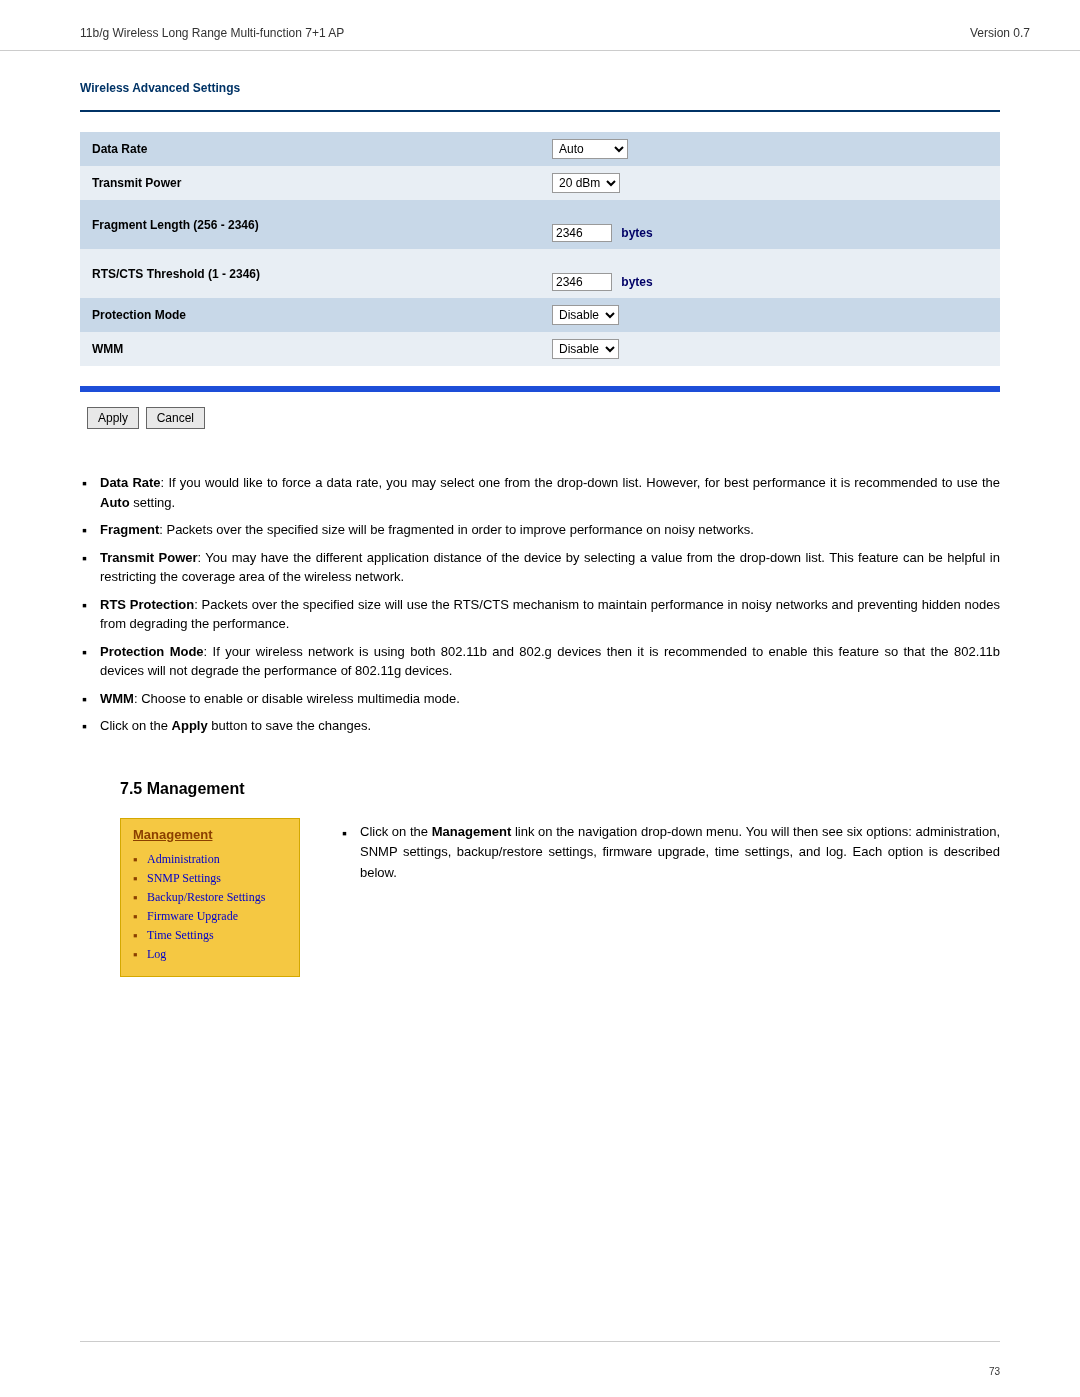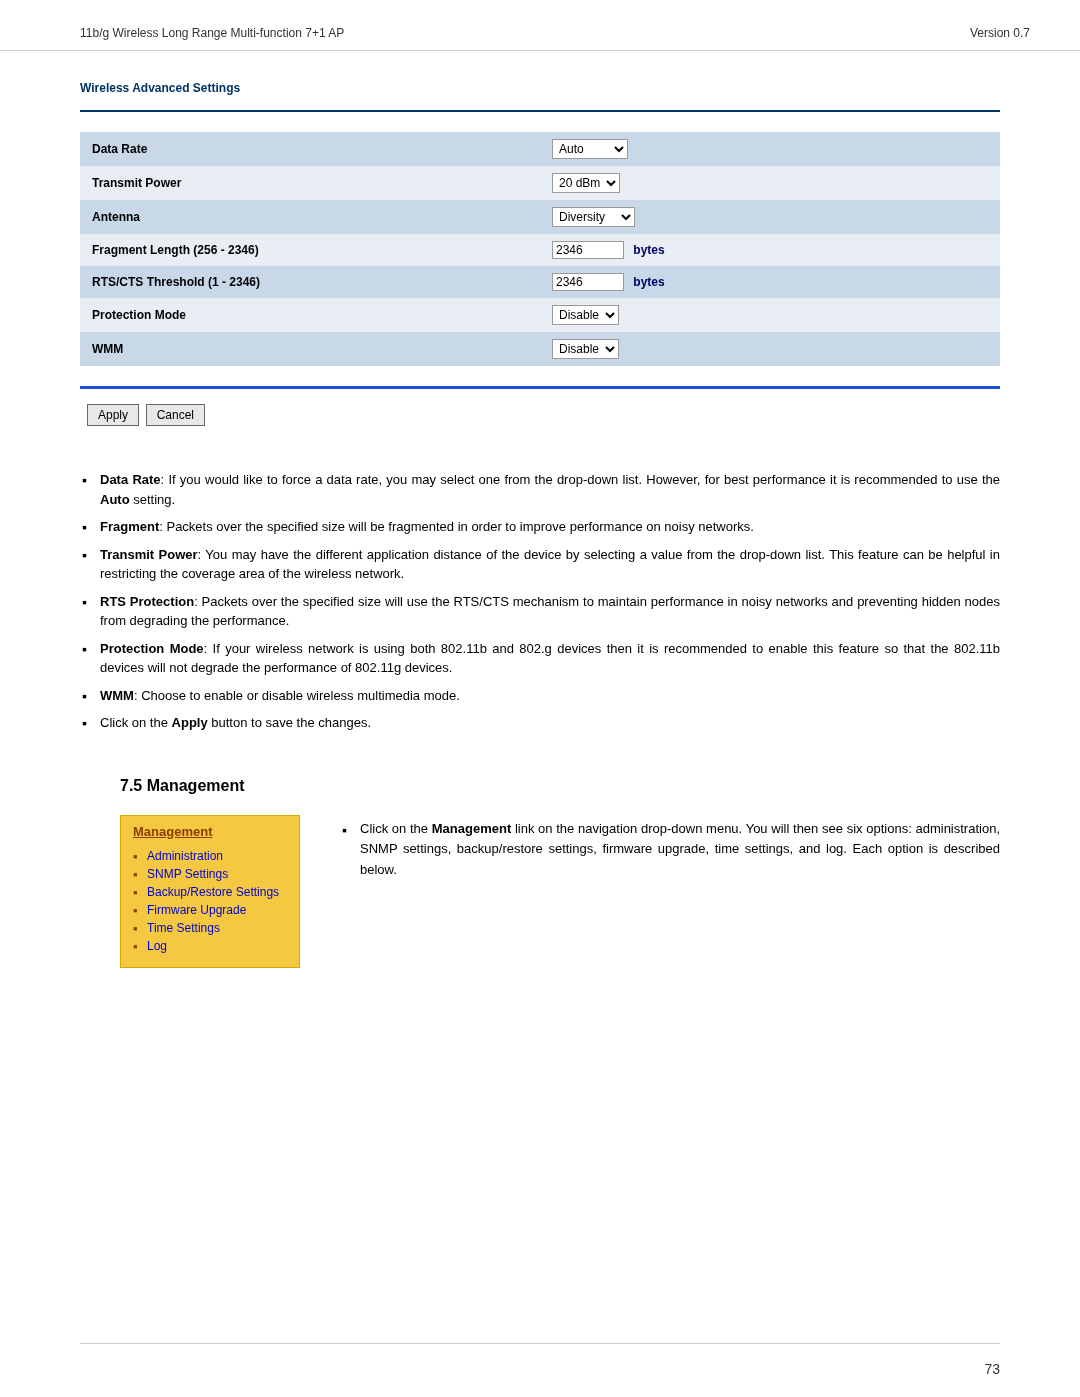--- a/index.html
+++ b/index.html
@@ -78,32 +78,33 @@
       font-size: 12px;
       padding: 1px 2px;
       border: 1px solid #999;
       background: #fff;
     }
 
     .settings-table input[type="text"] {
       font-size: 12px;
       border: 1px solid #999;
       padding: 1px 3px;
-      width: 72px;
+      width: 60px;
+      margin-top: 17px;
     }
 
     .bytes-label {
       font-weight: bold;
       color: #000066;
       margin-left: 6px;
     }
 
     
     .buttons-section {
-      border-top: 3px solid #1d4ed8;
+      border-top: 6px solid #1d4ed8;
       padding: 15px 7px;
       margin-bottom: 25px;
       margin-top: 20px;
     }
 
     .btn {
       font-size: 12px;
       padding: 3px 10px;
       border: 1px solid #666;
       background: #e8e8e8;
@@ -192,20 +193,21 @@
       content: "▪";
       position: absolute;
       left: 0;
       color: #8b4000;
       font-size: 13px;
     }
 
     .nav-menu-list li a {
       color: #0000cc;
       text-decoration: none;
+      font-family: Liberation Serif, serif;
     }
 
     
     .management-desc {
       font-size: 13px;
       line-height: 1.6;
       text-align: justify;
       flex: 1;
     }
 
@@ -225,24 +227,24 @@
       left: 2px;
       font-size: 14px;
     }
 
     
     .page-footer {
       position: absolute;
       bottom: 20px;
       right: 80px;
       border-top: 1px solid #ccc;
-      padding-top: 17px;
+      padding-top: 24px;
       width: calc(100% - 160px);
       text-align: right;
-      font-size: 14px;
+      font-size: 10px;
       color: #333;
     }
   </style>
 </head>
 <body>
 
 <div class="page-header">
   <span>11b/g Wireless Long Range Multi-function 7+1 AP</span>
   <span>Version 0.7</span>
 </div>
@@ -282,30 +284,20 @@
           <td>
             <select>
               <option>20 dBm</option>
               <option>17 dBm</option>
               <option>14 dBm</option>
               <option>11 dBm</option>
             </select>
           </td>
         </tr>
 
-        <tr>
-          <td>Antenna</td>
-          <td>
-            <select>
-              <option>Diversity</option>
-              <option>Antenna A</option>
-              <option>Antenna B</option>
-            </select>
-          </td>
-        </tr>
 
         <tr>
           <td>Fragment Length (256 - 2346)</td>
           <td>
             <input type="text" value="2346" style="">
             <span class="bytes-label">bytes</span>
           </td>
         </tr>
 
         <tr>

